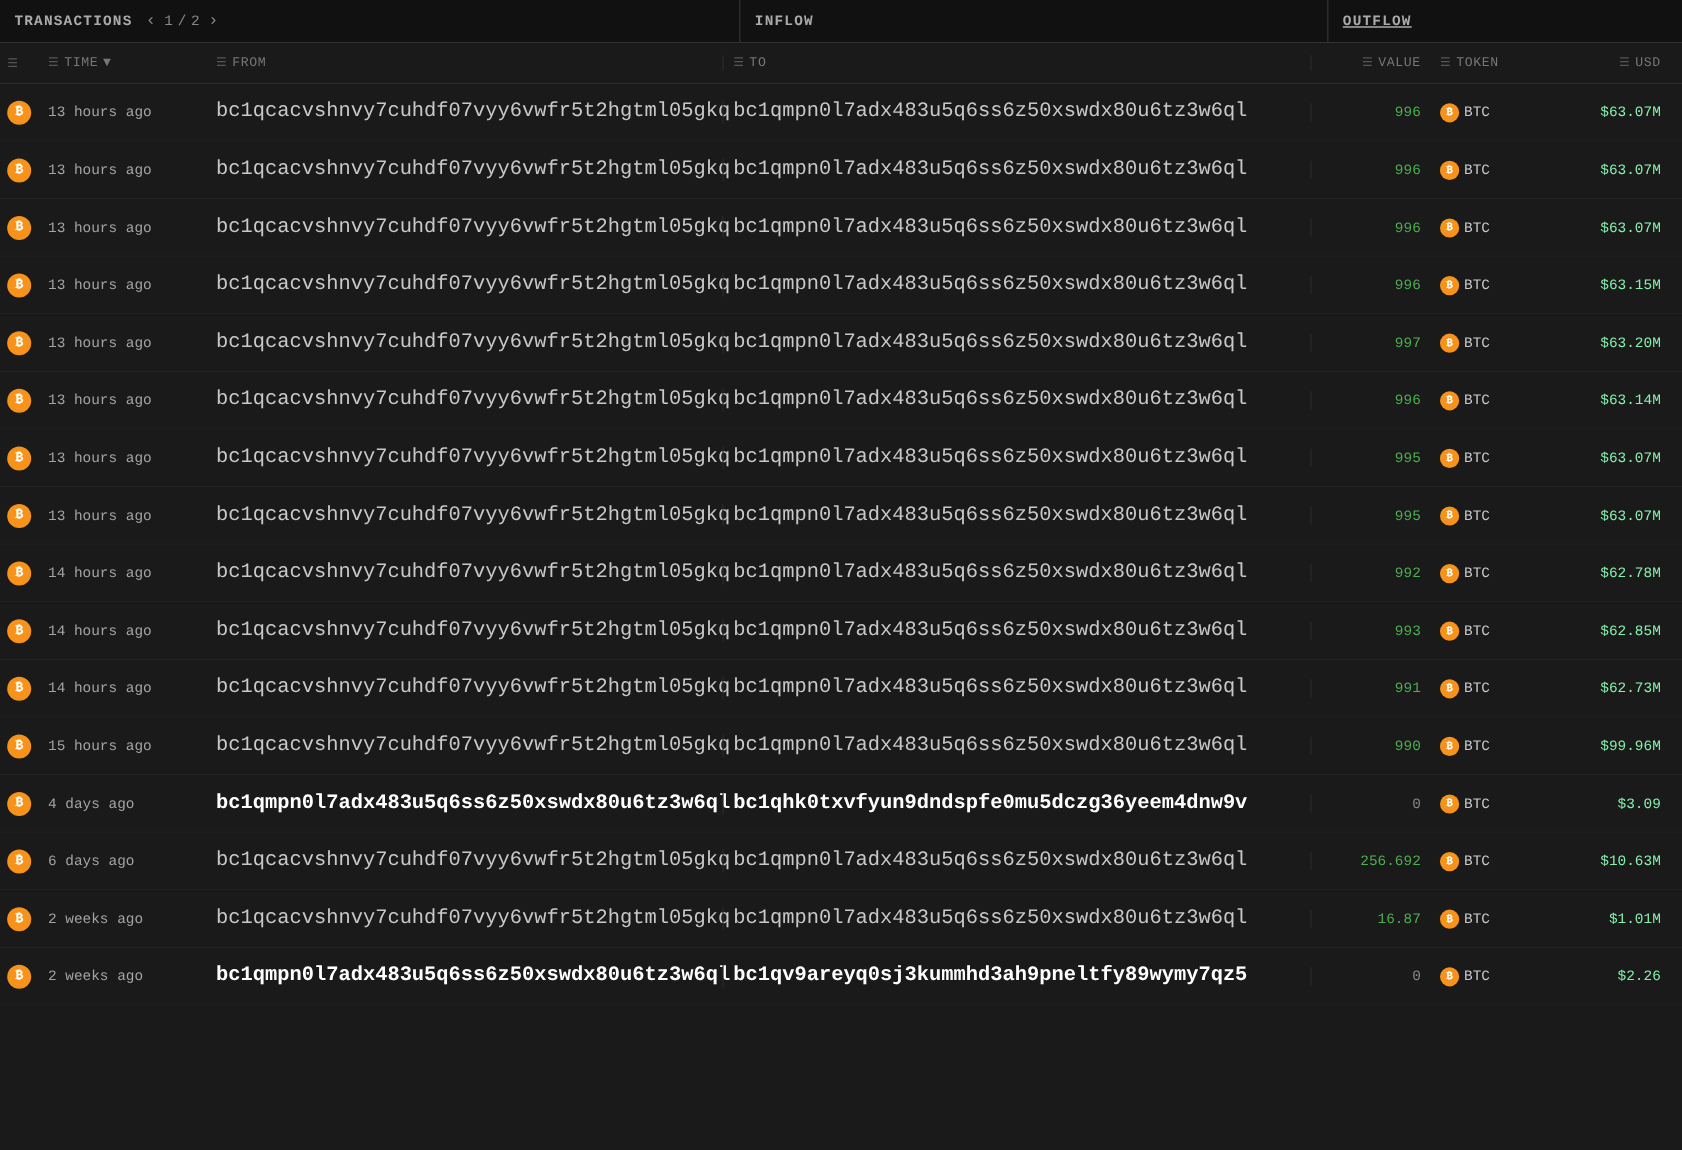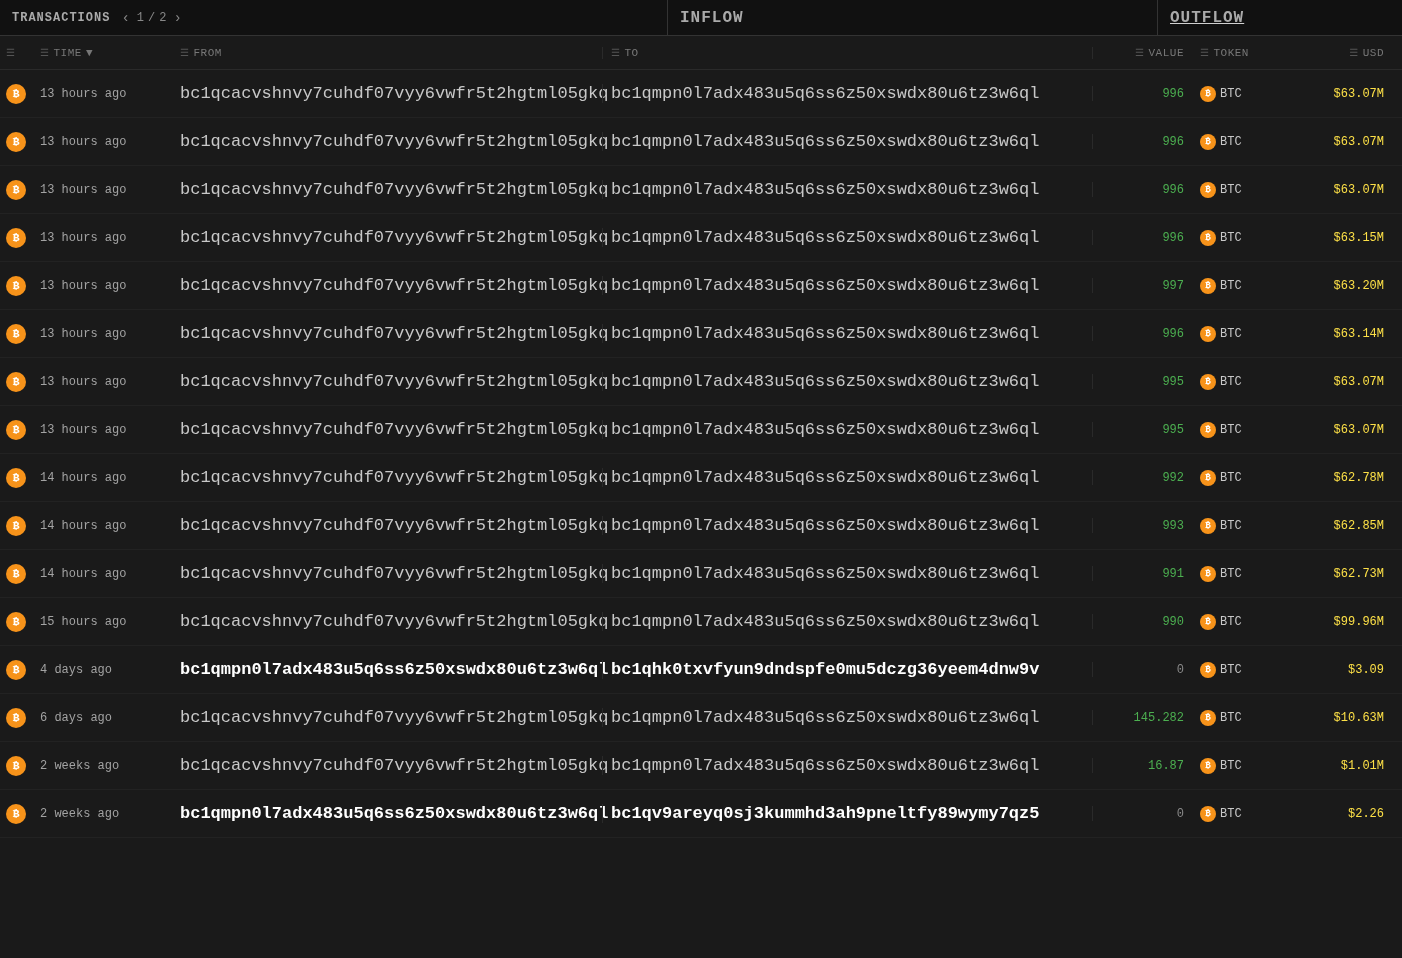--- a/index.html
+++ b/index.html
@@ -21,21 +21,21 @@
       align-items: center;
       background: #111;
       border-bottom: 1px solid #333;
       height: 36px;
     }
 
     .top-header .section-transactions {
       display: flex;
       align-items: center;
       gap: 8px;
-      width: 668px;
+      width: 617px;
       padding: 0 12px;
       border-right: 1px solid #333;
       height: 100%;
     }
 
     .top-header .section-transactions .title {
       color: #aaa;
       font-size: 12px;
       font-weight: bold;
       letter-spacing: 1px;
@@ -70,21 +70,21 @@
       display: flex;
       align-items: center;
       flex: 1;
       padding: 0 12px;
       height: 100%;
       text-decoration: underline;
     }
 
     .section-label {
       color: #aaa;
-      font-size: 16px;
+      font-size: 12px;
       font-weight: bold;
       letter-spacing: 1px;
       text-transform: uppercase;
     }
 
     
     .sub-header {
       display: flex;
       align-items: center;
       background: #1a1a1a;
@@ -172,21 +172,21 @@
 
     .token-badge {
       display: flex;
       align-items: center;
       gap: 4px;
       font-size: 12px;
       color: #c8c8c8;
     }
 
     .usd-text {
-      color: #fde047;
+      color: #86efac;
       font-size: 12px;
       text-align: right;
     }
 
     
     .watermark {
       position: absolute;
       top: 50%;
       left: 50%;
       transform: translate(-50%, -50%);
@@ -617,21 +617,21 @@
     <div class="col-time">
       <span class="time-text">6 days ago</span>
     </div>
     <div class="col-from">
       <span class="addr-text ">bc1qcacvshnvy7cuhdf07vyy6vwfr5t2hgtml05gkq</span>
     </div>
     <div class="col-to">
       <span class="addr-text ">bc1qmpn0l7adx483u5q6ss6z50xswdx80u6tz3w6ql</span>
     </div>
     <div class="col-value">
-      <span class="value-green">145.282</span>
+      <span class="value-green">256.692</span>
     </div>
     <div class="col-token">
       <span class="token-badge">
         <span class="btc-icon" style="width:16px;height:16px;font-size:9px;">₿</span>
         BTC
       </span>
     </div>
     <div class="col-usd">
       <span class="usd-text">$10.63M</span>
     </div>

